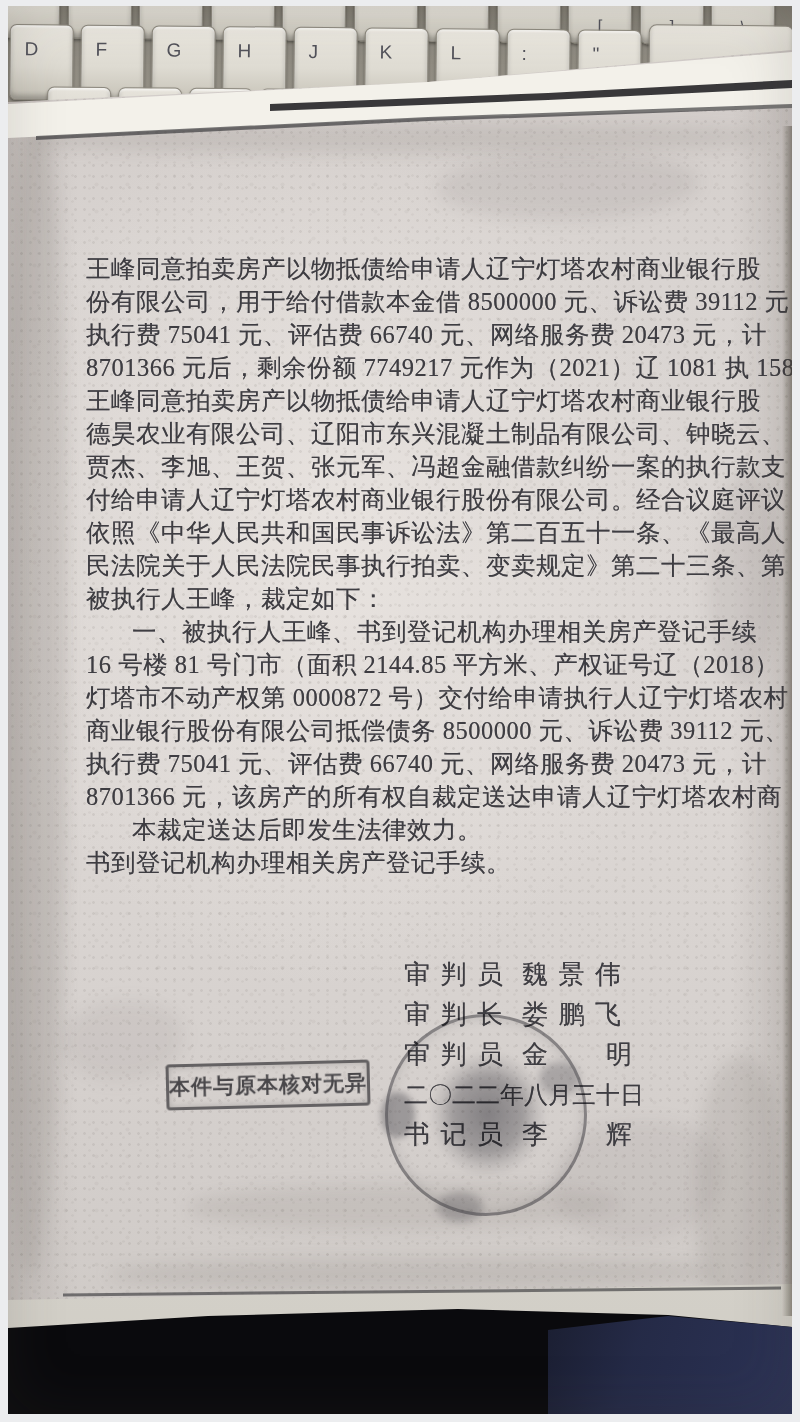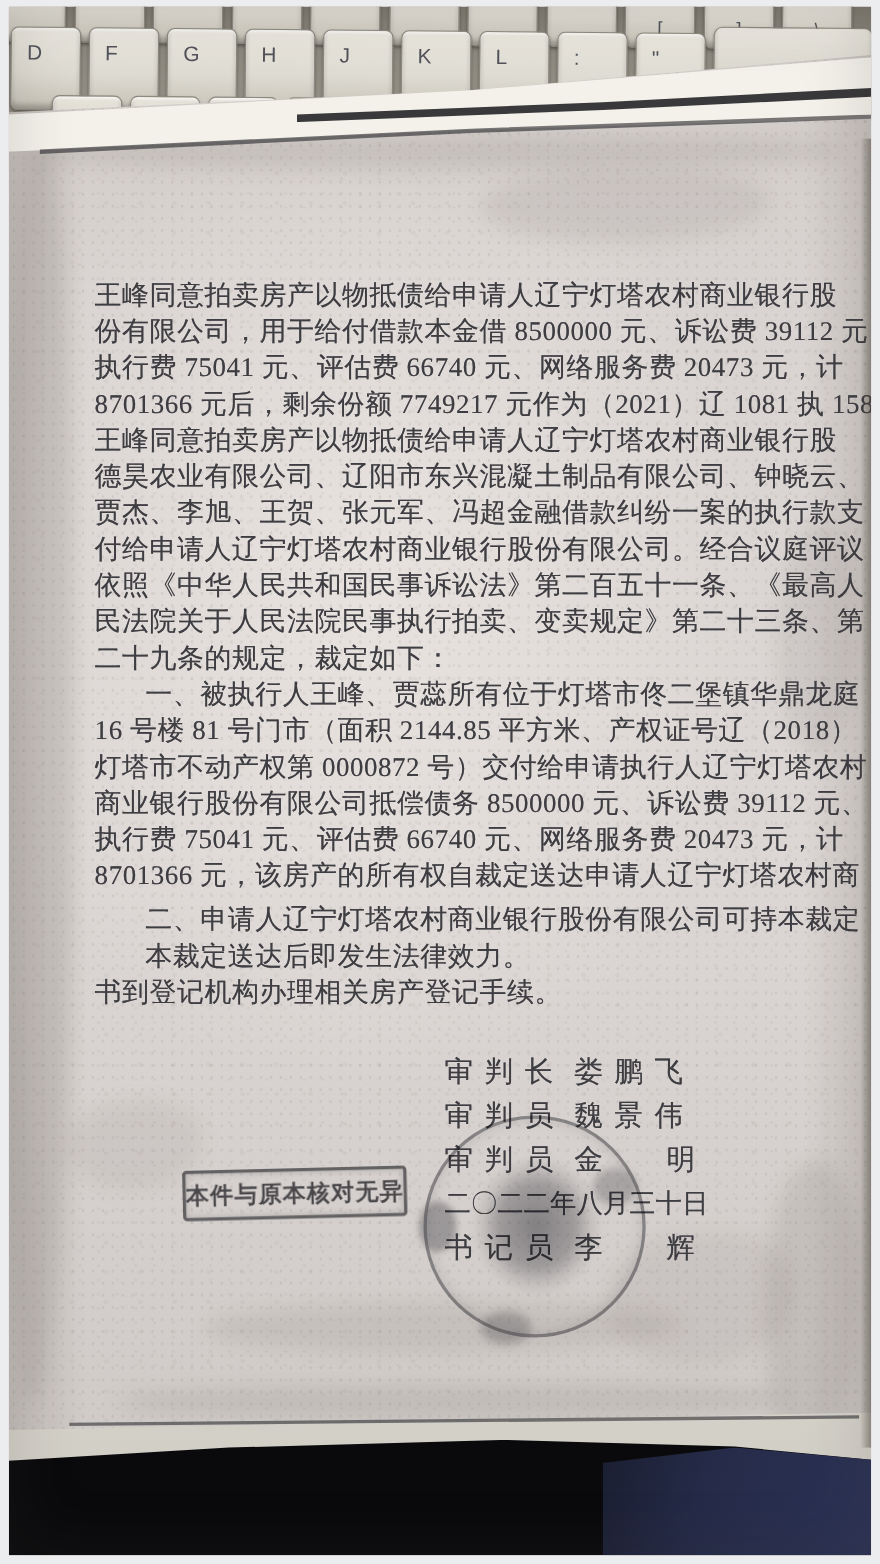--- a/index.html
+++ b/index.html
@@ -211,35 +211,34 @@
       <div class="line">王峰同意拍卖房产以物抵债给申请人辽宁灯塔农村商业银行股</div>
       <div class="line">份有限公司，用于给付借款本金借 8500000 元、诉讼费 39112 元、</div>
       <div class="line">执行费 75041 元、评估费 66740 元、网络服务费 20473 元，计</div>
       <div class="line">8701366 元后，剩余份额 7749217 元作为（2021）辽 1081 执 1582</div>
       <div class="line">王峰同意拍卖房产以物抵债给申请人辽宁灯塔农村商业银行股</div>
       <div class="line">德昊农业有限公司、辽阳市东兴混凝土制品有限公司、钟晓云、</div>
       <div class="line">贾杰、李旭、王贺、张元军、冯超金融借款纠纷一案的执行款支</div>
       <div class="line">付给申请人辽宁灯塔农村商业银行股份有限公司。经合议庭评议，</div>
       <div class="line">依照《中华人民共和国民事诉讼法》第二百五十一条、《最高人</div>
       <div class="line">民法院关于人民法院民事执行拍卖、变卖规定》第二十三条、第</div>
-      <div class="line">二十九条的规定，裁定如下：</div>
-      <div class="line indent">一、被执行人王峰、贾蕊所有位于灯塔市佟二堡镇华鼎龙庭</div>
+      <div class="line">被执行人王峰，裁定如下：</div>
+      <div class="line indent">一、被执行人王峰、书到登记机构办理相关房产登记手续</div>
       <div class="line">16 号楼 81 号门市（面积 2144.85 平方米、产权证号辽（2018）</div>
       <div class="line">灯塔市不动产权第 0000872 号）交付给申请执行人辽宁灯塔农村</div>
       <div class="line">商业银行股份有限公司抵偿债务 8500000 元、诉讼费 39112 元、</div>
       <div class="line">执行费 75041 元、评估费 66740 元、网络服务费 20473 元，计</div>
       <div class="line">8701366 元，该房产的所有权自裁定送达申请人辽宁灯塔农村商</div>
-      <div class="line indent gap-before">二、申请人辽宁灯塔农村商业银行股份有限公司可持本裁定</div>
       <div class="line indent">本裁定送达后即发生法律效力。</div>
       <div class="line">书到登记机构办理相关房产登记手续。</div>
     </div>
 
     <div class="sig">
+      <div class="s">审 判 员  魏 景 伟</div>
       <div class="s">审 判 长  娄 鹏 飞</div>
-      <div class="s">审 判 员  魏 景 伟</div>
       <div class="s">审 判 员  金　　明</div>
       <div class="s date">二〇二二年八月三十日</div>
       <div class="s">书 记 员  李　　辉</div>
     </div>
 
     <div class="verify-stamp">本件与原本核对无异</div>
 
     <div class="seal">
       <div class="ring"></div>
       <div class="core"></div>

